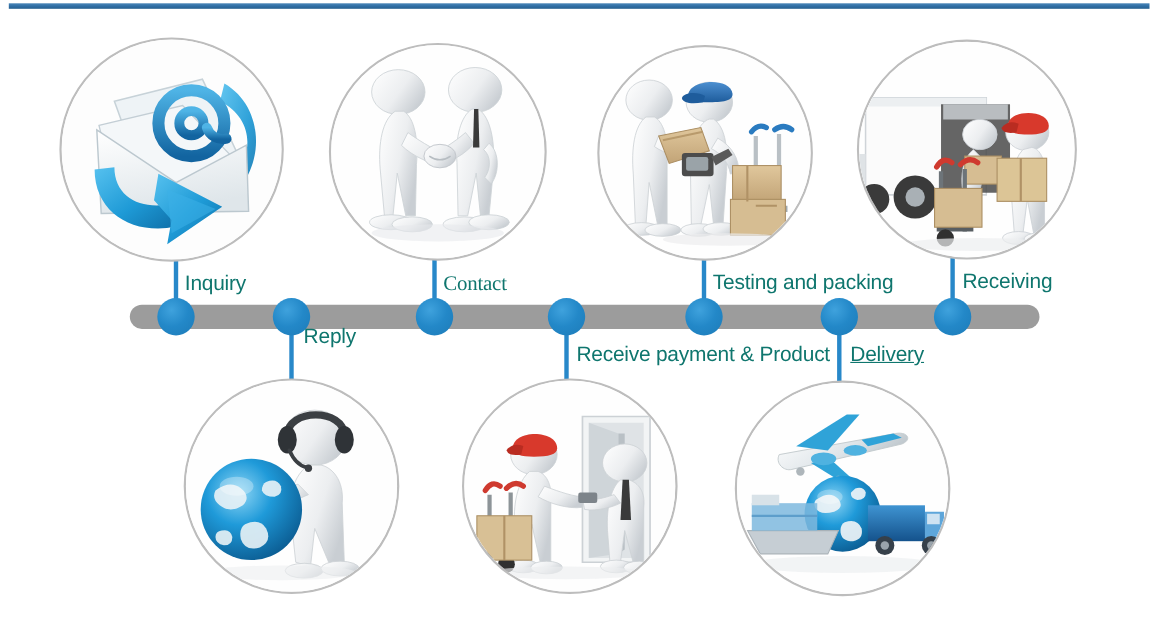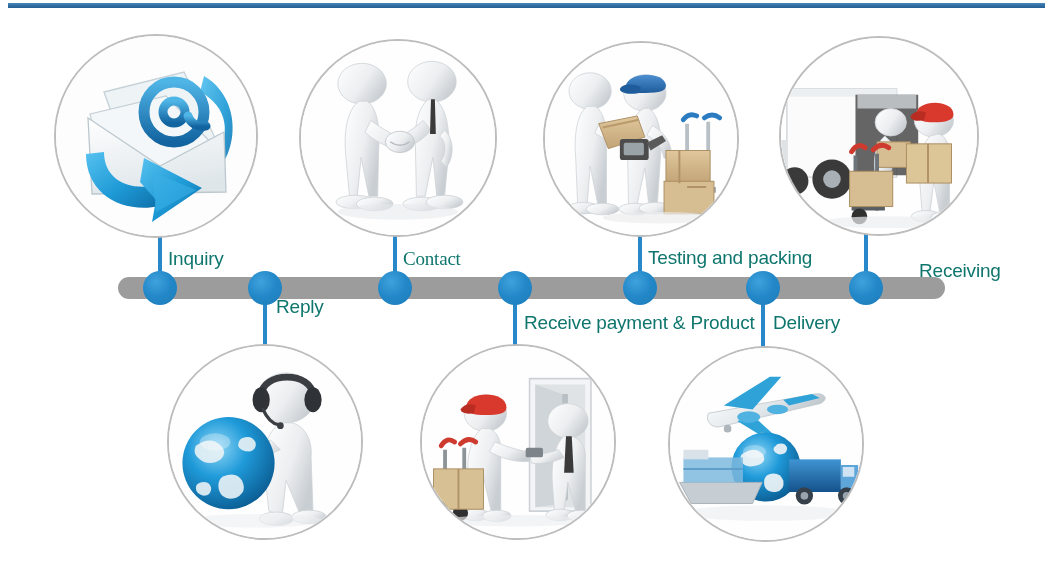--- a/index.html
+++ b/index.html
@@ -395,16 +395,16 @@
   <div class="node-dot" style="left:515px; top:288px;"></div>
   <div class="node-dot" style="left:640px; top:288px;"></div>
   <div class="node-dot" style="left:763px; top:288px;"></div>
   <div class="node-dot" style="left:866px; top:288px;"></div>
 
   <div class="node-label" style="left:168px; top:248px;">Inquiry</div>
   <div class="node-label" style="left:276px; top:296px;">Reply</div>
   <div class="node-label" style="left:403px; top:248px;font-family:Liberation Serif, serif;">Contact</div>
   <div class="node-label" style="left:524px; top:312px;">Receive payment &amp; Product</div>
   <div class="node-label" style="left:648px; top:247px;">Testing and packing</div>
-  <div class="node-label" style="left:773px; top:312px;">Delivery</div>
-  <div class="node-label" style="left:875px; top:260px;margin-left:44px;">Receiving</div>
+  <div class="node-label" style="left:773px; top:312px;text-decoration:underline;">Delivery</div>
+  <div class="node-label" style="left:875px; top:246px;">Receiving</div>
 
 </div>
 
 </body></html>

